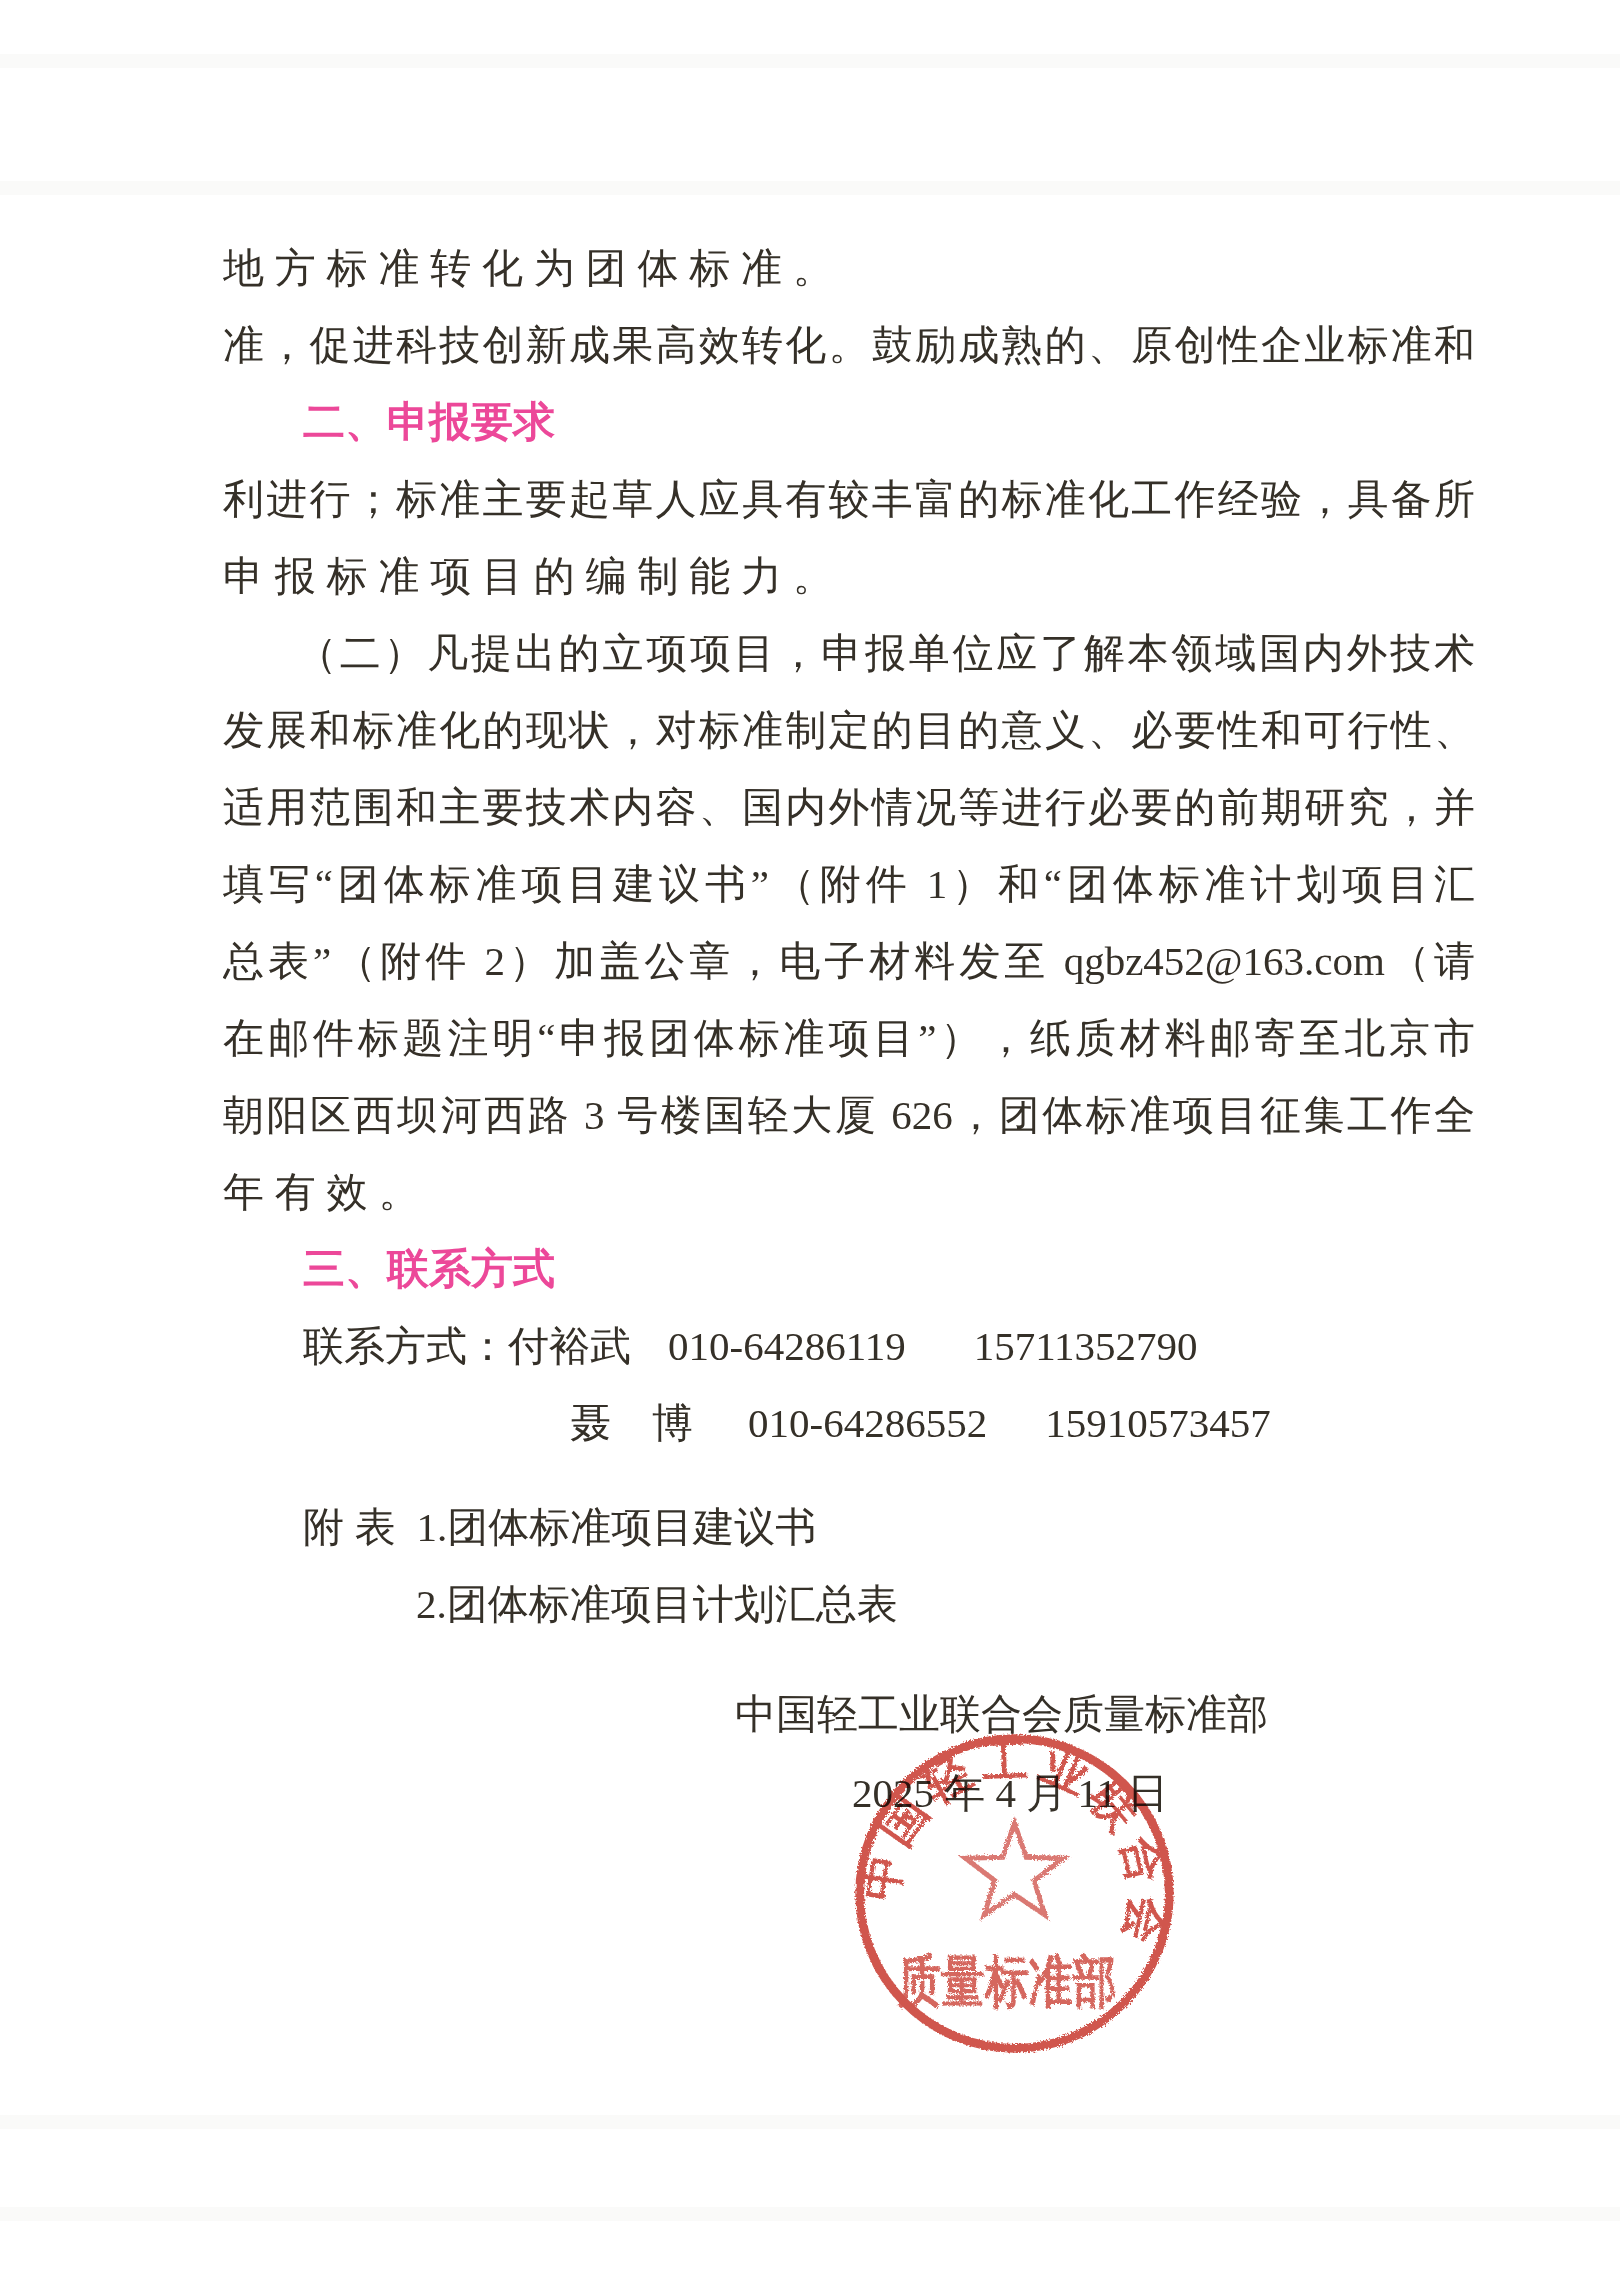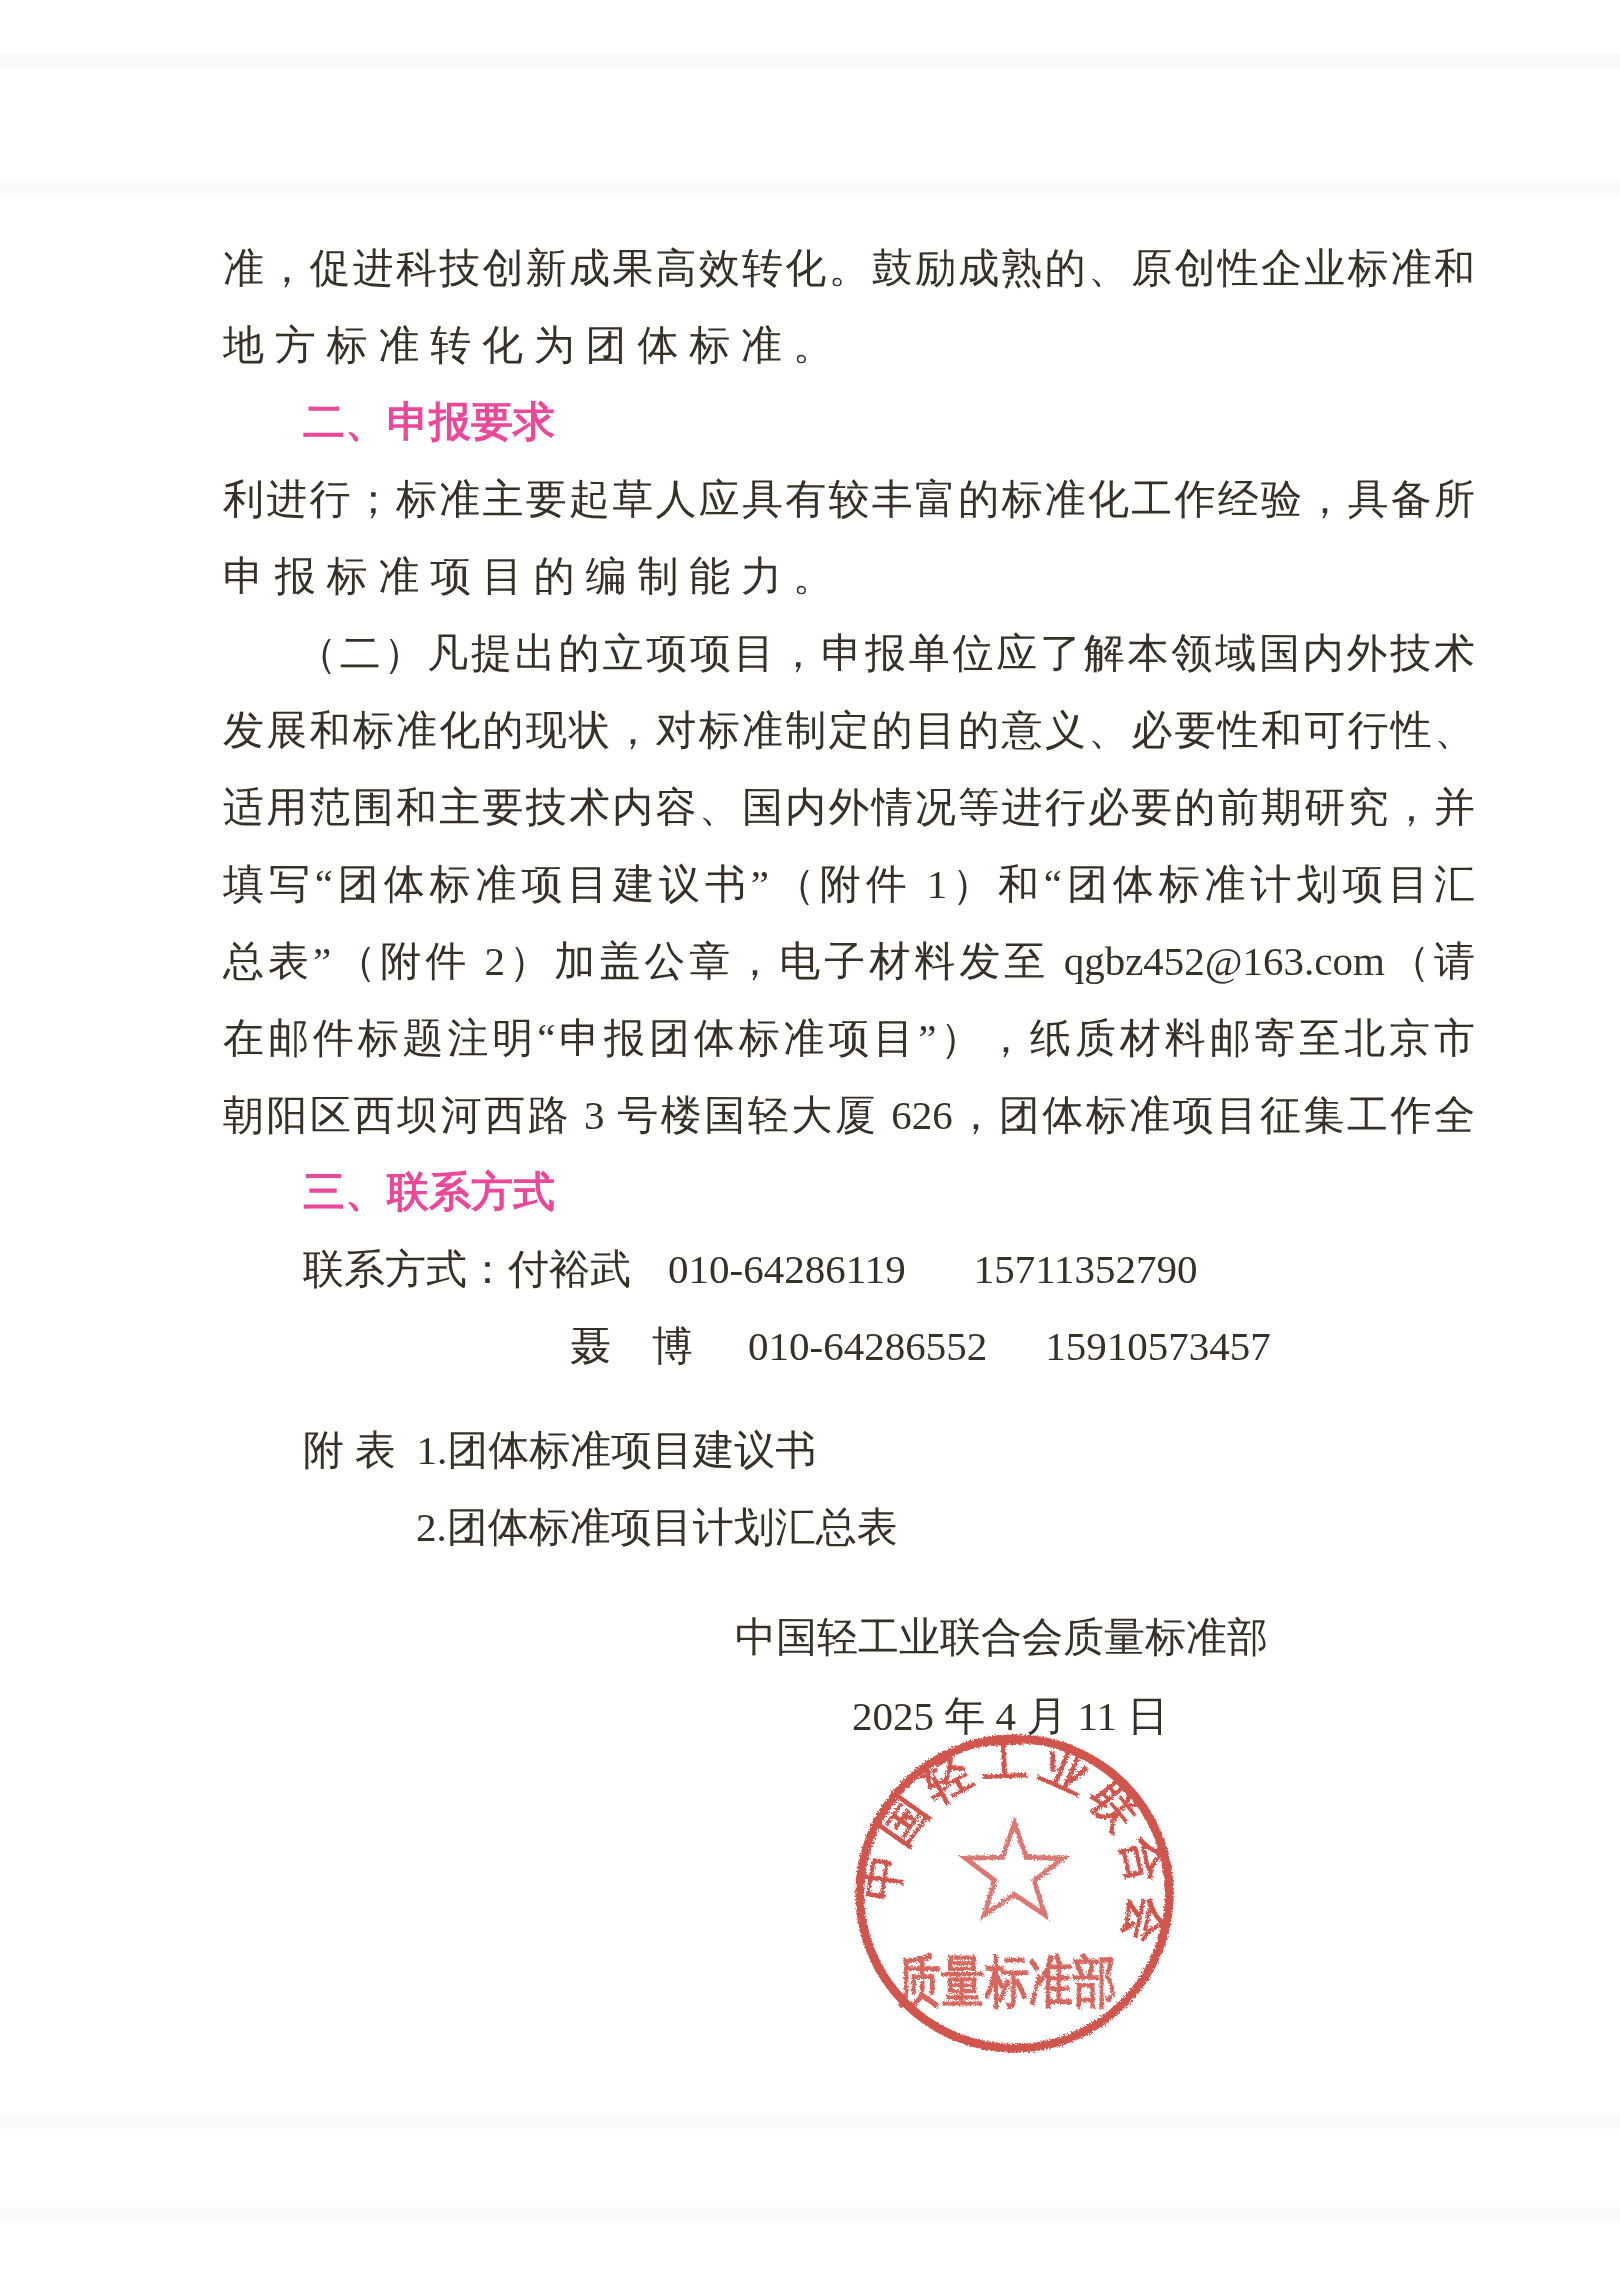--- a/index.html
+++ b/index.html
@@ -36,32 +36,33 @@
 <body>
 
 <div class="page">
 
   <div class="band" style="top:54px"></div>
   <div class="band" style="top:181px"></div>
   <div class="band" style="top:2115px"></div>
   <div class="band" style="top:2207px"></div>
 
   <div class="content">
+    <div class="ln end">地方标准转化为团体标准。</div>
     <div class="ln fill">准，促进科技创新成果高效转化。鼓励成熟的、原创性企业标准和</div>
-    <div class="ln end">地方标准转化为团体标准。</div>
     <div class="ln h">二、申报要求</div>
     <div class="ln fill">利进行；标准主要起草人应具有较丰富的标准化工作经验，具备所</div>
     <div class="ln end">申报标准项目的编制能力。</div>
     <div class="ln fill ind">（二）凡提出的立项项目，申报单位应了解本领域国内外技术</div>
     <div class="ln fill">发展和标准化的现状，对标准制定的目的意义、必要性和可行性、</div>
     <div class="ln fill">适用范围和主要技术内容、国内外情况等进行必要的前期研究，并</div>
     <div class="ln fill">填写“团体标准项目建议书”（附件 1）和“团体标准计划项目汇</div>
     <div class="ln fill"><span>总表”（附件 2）加盖公章，电子材料发至 </span><span class="num">qgbz452@163.com</span><span>（请</span></div>
     <div class="ln fill">在邮件标题注明“申报团体标准项目”），纸质材料邮寄至北京市</div>
     <div class="ln fill"><span>朝阳区西坝河西路 </span><span class="num">3</span><span> 号楼国轻大厦 </span><span class="num">626</span><span>，团体标准项目征集工作全</span></div>
+    <div class="ln end">年有效。</div>
     <div class="ln h">三、联系方式</div>
 
     <div class="ln contact">
       <span>联系方式：</span><span>付裕武</span><span class="num g1">010-64286119</span><span class="num g2">15711352790</span>
     </div>
     <div class="ln contact2">
       <span>聂　博</span><span class="num g3">010-64286552</span><span class="num g4">15910573457</span>
     </div>
 
     <div class="ln attach">

